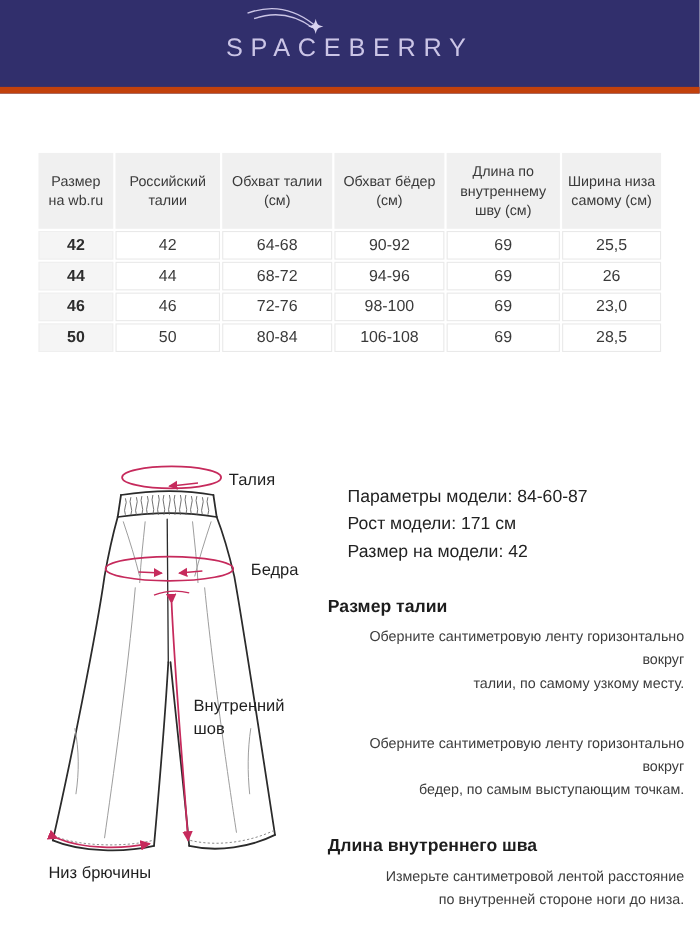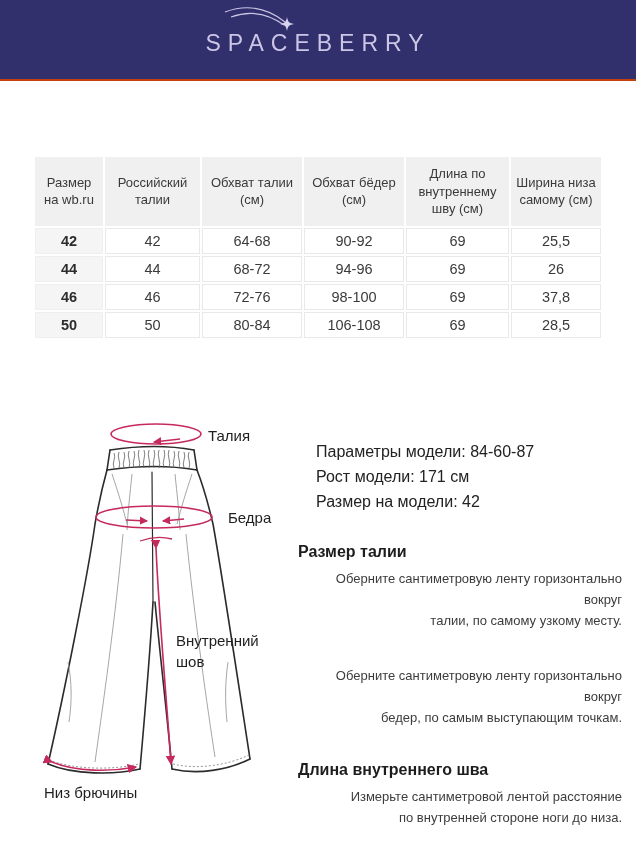--- a/index.html
+++ b/index.html
@@ -6,31 +6,31 @@
   body{
     width:636px;height:848px;background:#ffffff;
     font-family:"Liberation Sans", sans-serif;color:#333;
     position:relative;overflow:hidden;
   }
   .page{position:absolute;inset:0;width:636px;height:848px;}
 
   
   .banner{
     position:absolute;left:0;top:0;width:636px;height:79px;
-    background:#312f6c;border-bottom:2px solid #c2410c;
+    background:#312f6c;border-bottom:6px solid #c2410c;
     display:flex;align-items:center;justify-content:center;
   }
   .logo{
     position:relative;color:#cbc5e6;font-size:23px;letter-spacing:7px;
     font-weight:500;line-height:1;padding-top:8px;
   }
   .star-svg{position:absolute;left:18px;top:-18px;overflow:visible;}
 
   
-  .table-wrap{position:absolute;left:33px;top:155px;width:570px;}
+  .table-wrap{position:absolute;left:33px;top:137px;width:570px;}
   table{border-collapse:separate;border-spacing:2px;width:570px;table-layout:fixed;}
   th{
     background:#f0f0f0;font-weight:400;font-size:13px;color:#3a3a3a;
     text-align:center;vertical-align:middle;padding:8px 4px;height:37px;
     white-space:pre-line;line-height:1.35;
   }
   td{
     background:#ffffff;border:1px solid #e9e9e9;font-size:14.5px;color:#3a3a3a;
     text-align:center;vertical-align:middle;height:24px;padding:0 2px;
   }
@@ -103,21 +103,21 @@
           <td>94-96</td>
           <td>69</td>
           <td>26</td>
         </tr>
         <tr>
           <td class="size-col">46</td>
           <td>46</td>
           <td>72-76</td>
           <td>98-100</td>
           <td>69</td>
-          <td>37,8</td>
+          <td>23,0</td>
         </tr>
         <tr>
           <td class="size-col">50</td>
           <td>50</td>
           <td>80-84</td>
           <td>106-108</td>
           <td>69</td>
           <td>28,5</td>
         </tr>
       </tbody>

